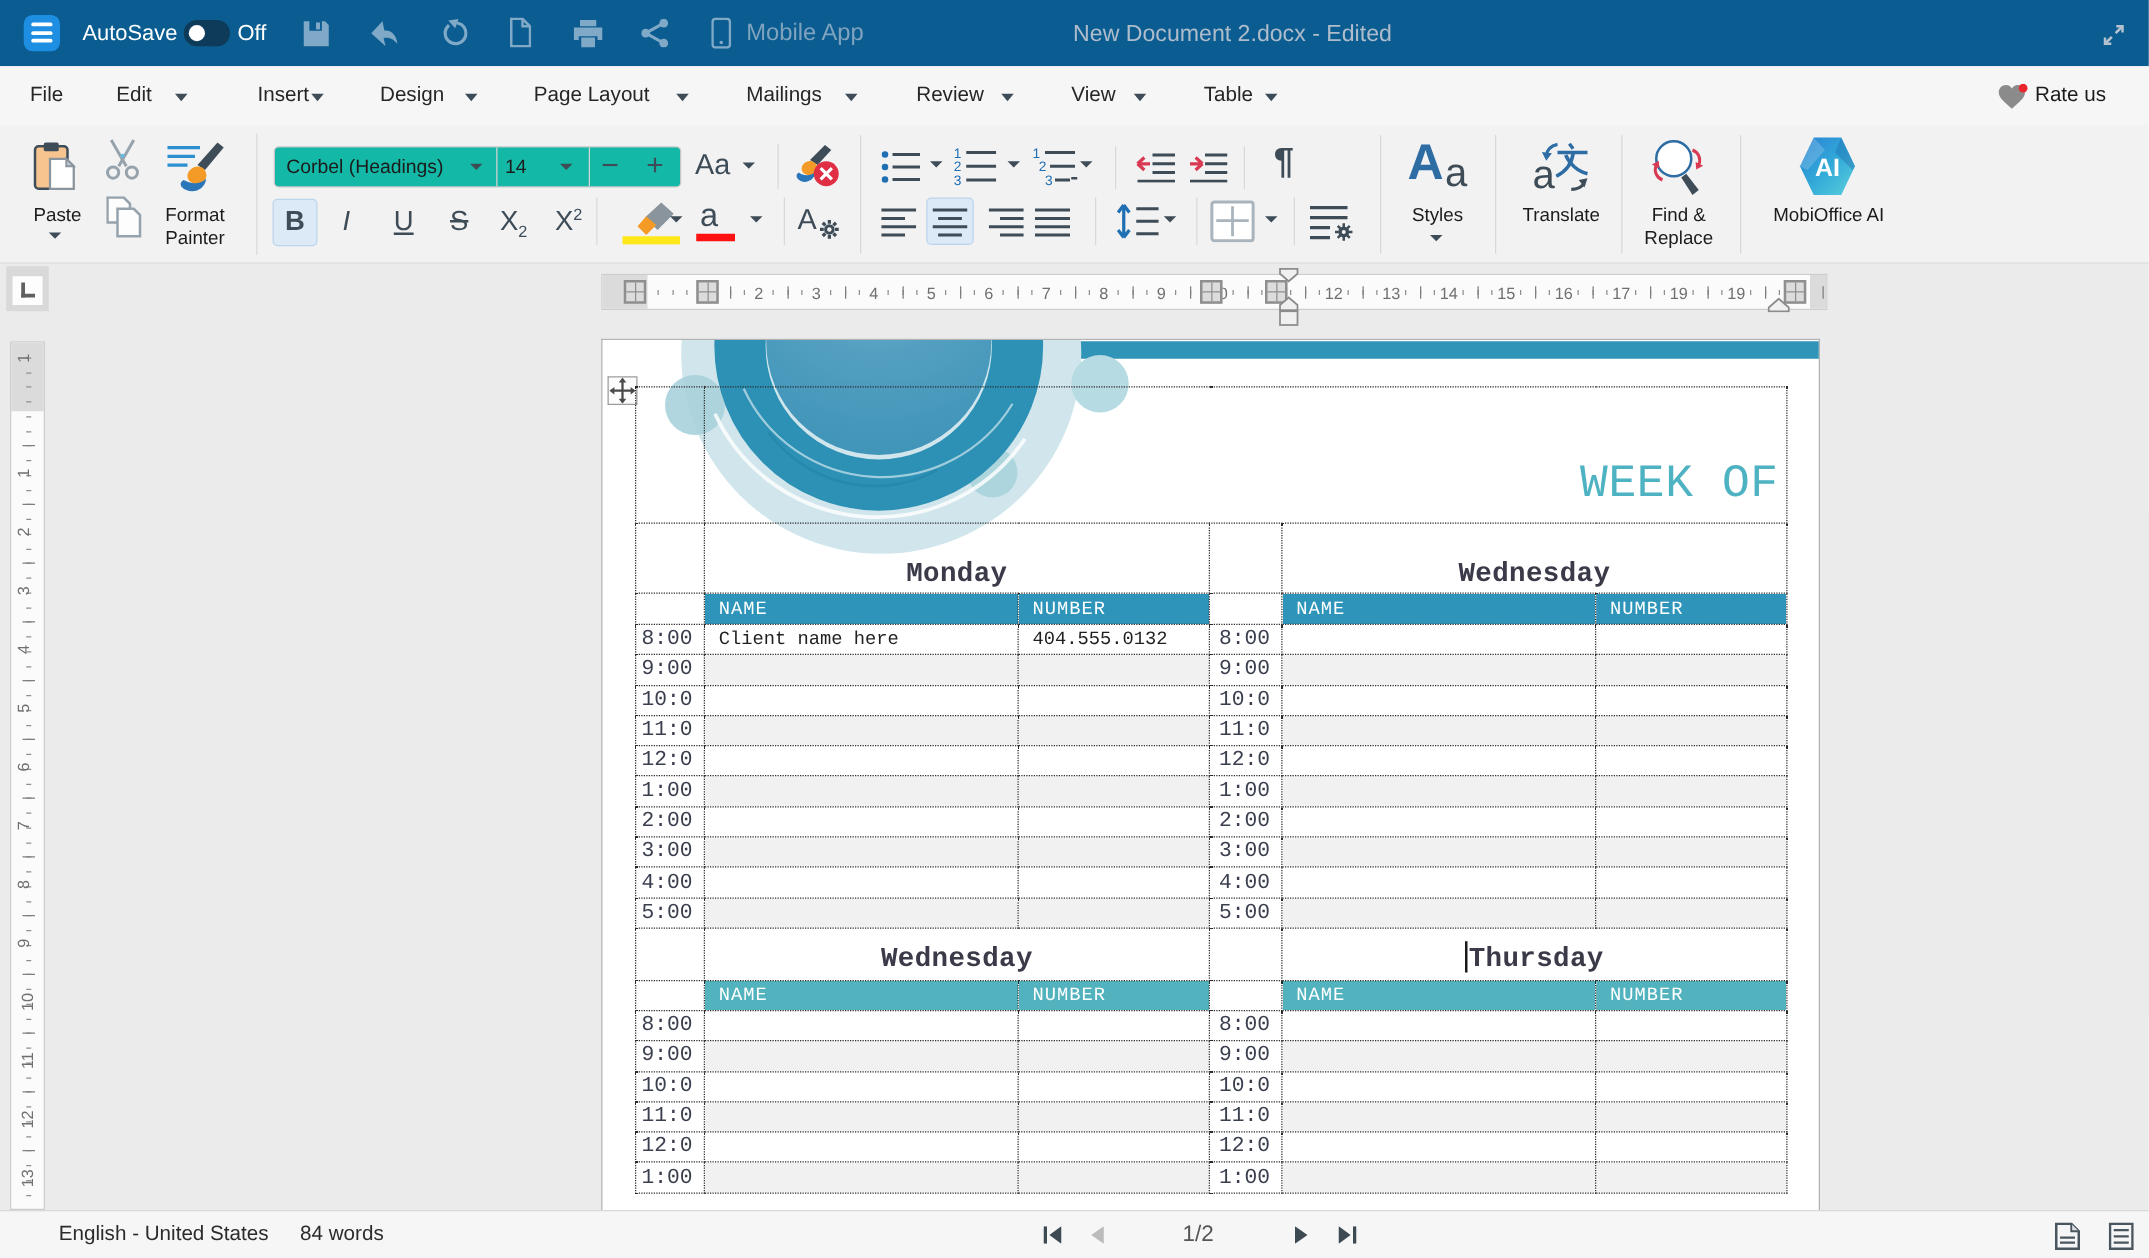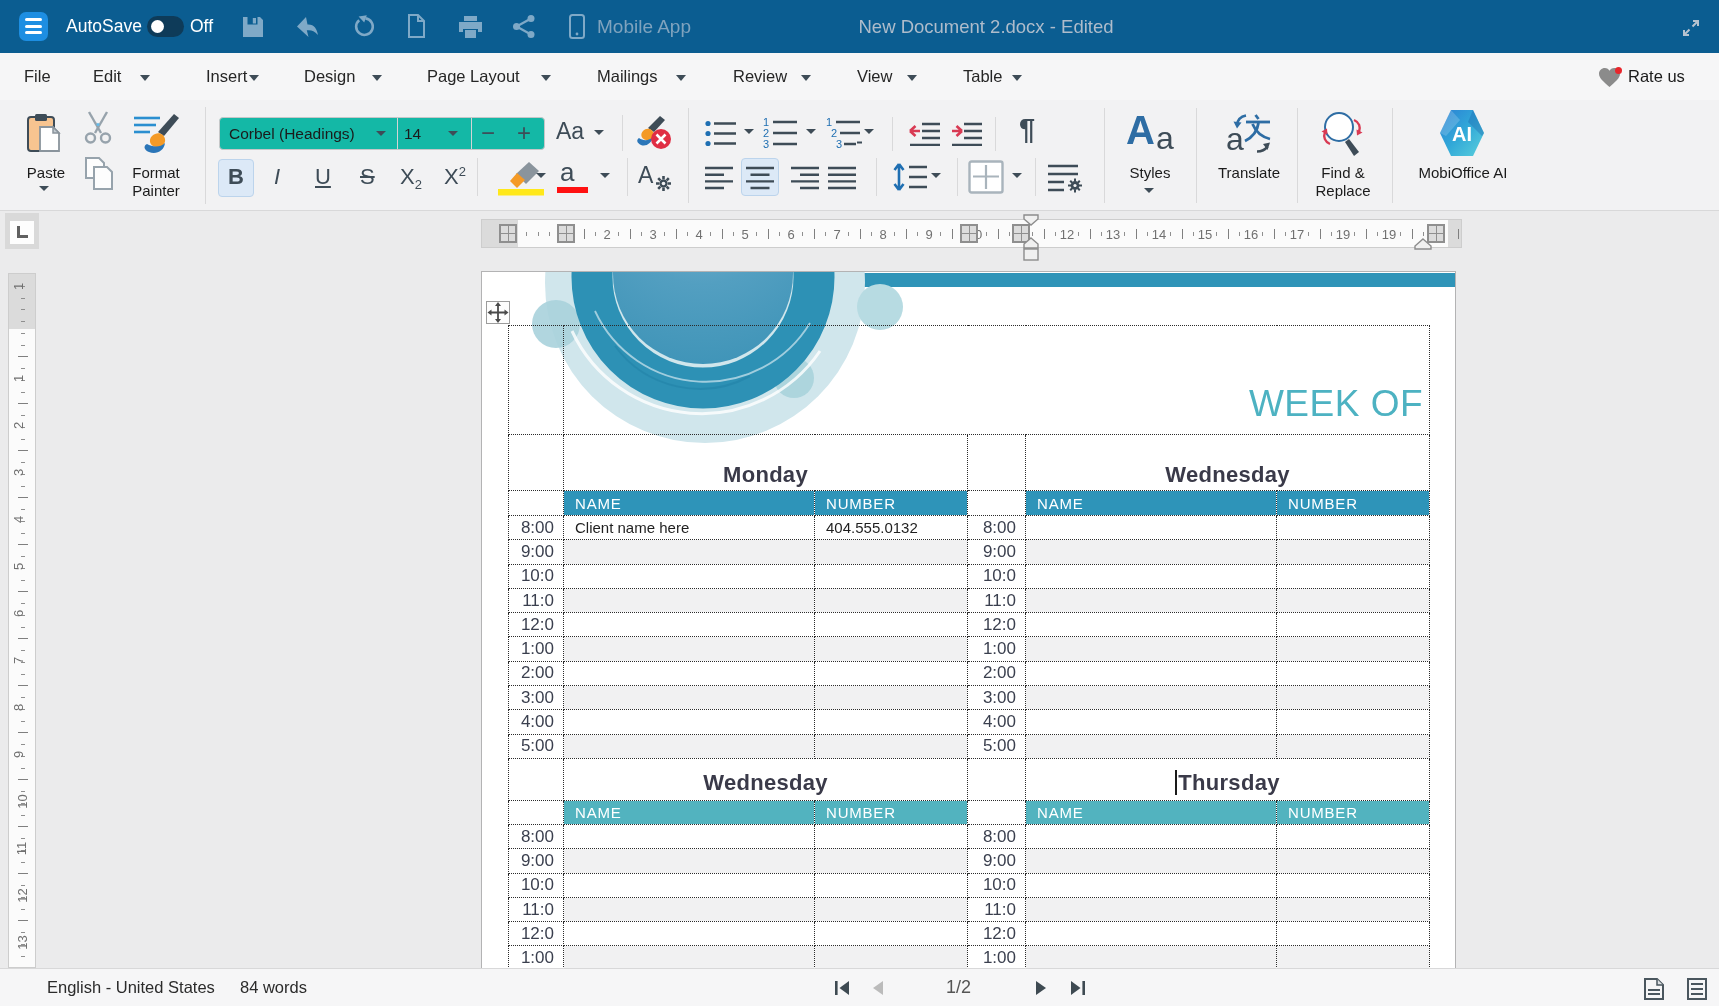--- a/index.html
+++ b/index.html
@@ -38,21 +38,21 @@
 #vruler { position:absolute; left:8px; top:62px; width:28px; height:695px; background:#FBFBFB; border:1px solid #CDCDCD; }
 #vruler .gseg { position:absolute; left:0; width:26px; background:#DBDBDB; }
 .vnum { position:absolute; left:6px; font-size:13px; color:#707070; transform:rotate(-90deg); }
 #lbtn { position:absolute; left:5px; top:2px; width:34px; height:36px; background:#D9D9D9; }
 #lbtn div { position:absolute; left:5px; top:8px; width:24px; height:23px; background:#FDFDFD; }
 #lbtn span { position:absolute; left:12px; top:13px; width:11px; height:12px; border-left:3px solid #606060; border-bottom:3px solid #606060; }
 
 #page { position:absolute; left:481px; top:60px; width:975px; height:697px; background:#fff; border:1px solid #B3B3B4; border-bottom:none; overflow:hidden; }
 #strip { position:absolute; left:100px; top:1px; width:874px; height:14px; background:#2F94B8; }
 
-#sched { position:absolute; left:26px; top:53px; border-collapse:collapse; table-layout:fixed; width:921px; }
+#sched { position:absolute; left:26px; top:37px; border-collapse:collapse; table-layout:fixed; width:921px;font-family:Liberation Mono, monospace; }
 #sched td { border:1px dotted #2B2B2B; padding:0; vertical-align:middle; font-size:15px; color:#1F1F1F; overflow:hidden; white-space:nowrap; }
 #sched .time { text-align:right; padding-right:9px; font-size:17px; color:#3A3F4E; background:#fff; }
 #sched .day { text-align:center; font-weight:bold; font-size:22px; color:#3A3A49; vertical-align:bottom; padding-bottom:2px; letter-spacing:0.3px; }
 #sched .hd1 { background:#2E94B9; color:#fff; font-size:15px; letter-spacing:0.8px; padding-left:11px; }
 #sched .hd2 { background:#52B3BF; color:#fff; font-size:15px; letter-spacing:0.8px; padding-left:11px; }
 #sched tr.g td { background:#F1F1F2; }
 #sched tr.g td.time { background:#fff; }
 #sched td.cell { padding-left:11px; }
 #sched td.weekof { text-align:right; vertical-align:bottom; font-size:37px; color:#4DB2C2; letter-spacing:0.5px; padding:0 6px 9px 0; font-stretch:condensed; }
 .caret { display:inline-block; width:0; height:25px; border-left:2px solid #1a1a1a; vertical-align:-5px; margin-right:1px; }

